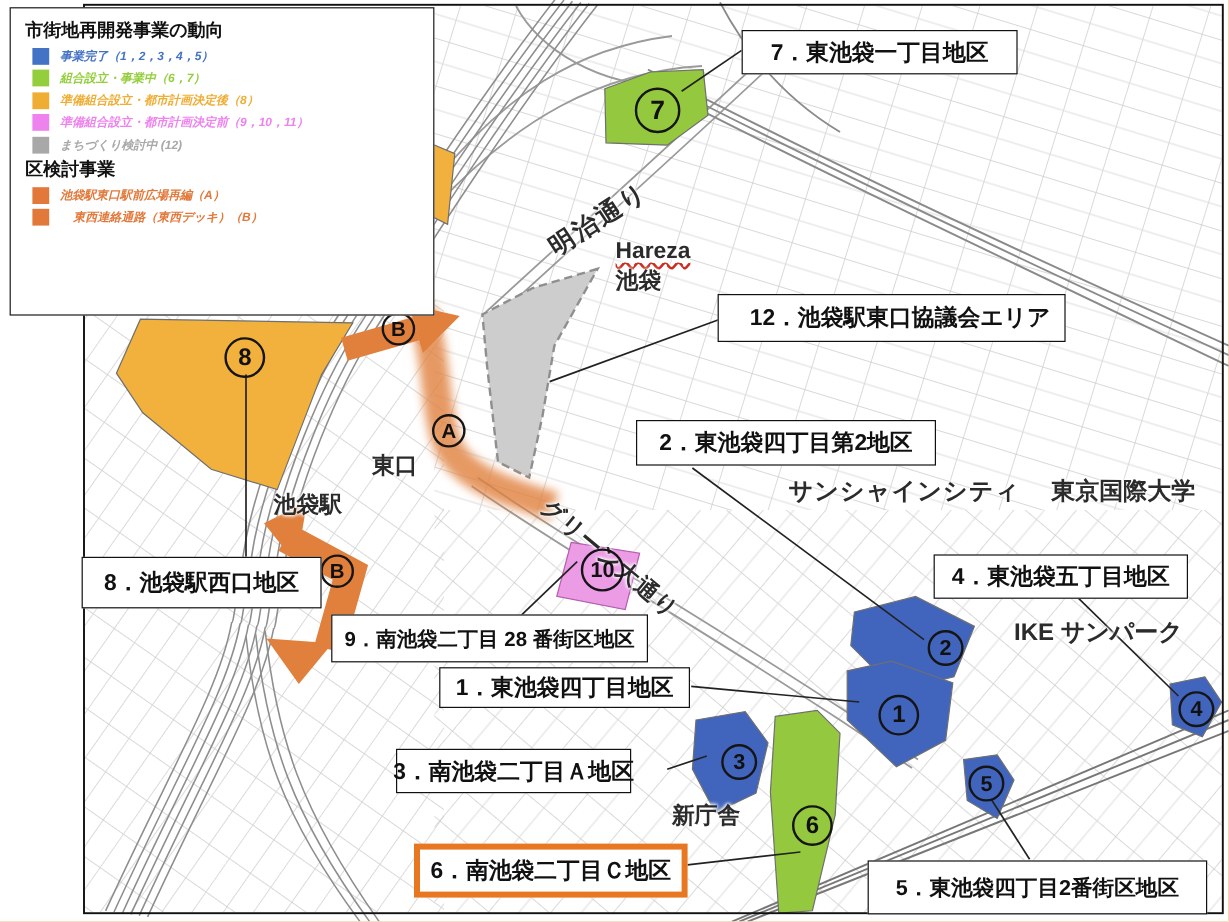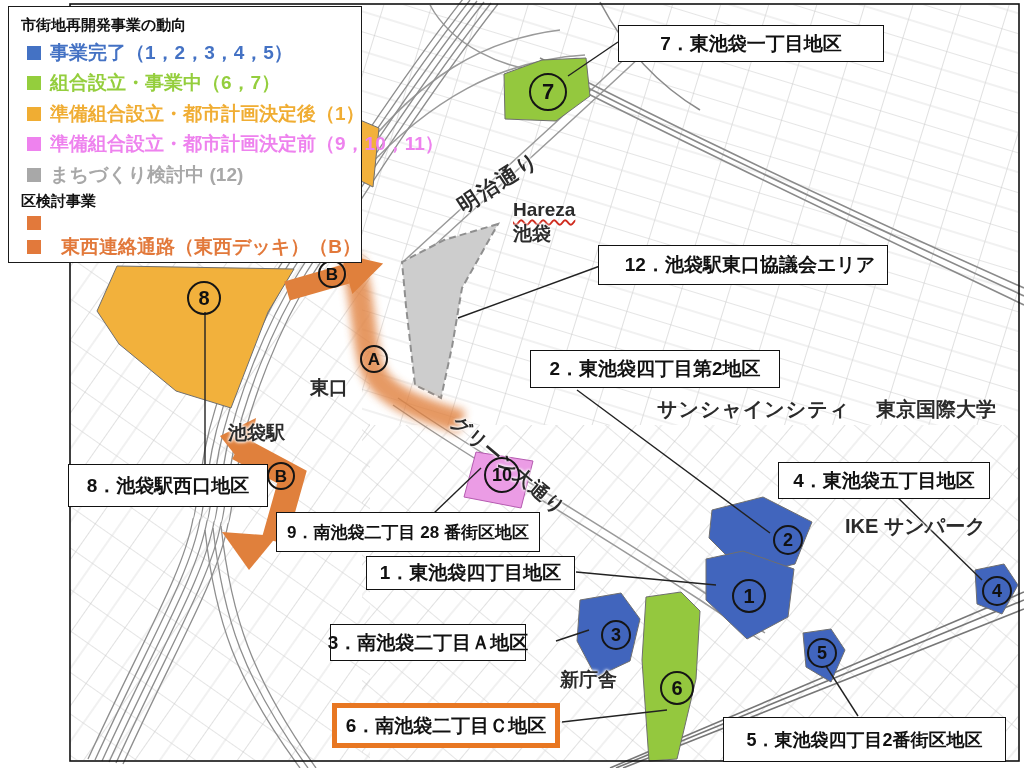--- a/index.html
+++ b/index.html
@@ -6,26 +6,26 @@
   .stage{position:relative;width:1024px;height:768px;background:#f97316;
          font-family:"Liberation Sans","DejaVu Sans",sans-serif;overflow:hidden;}
   .map-svg{position:absolute;left:0;top:0;z-index:1;}
   
   .legend{position:absolute;left:8px;top:6px;width:354px;height:257px;background:#fff;
           border:1.5px solid #1a1a1a;box-sizing:border-box;z-index:6;
           padding:9px 12px 6px 12px;display:flex;flex-direction:column;gap:4.5px;}
   .legend-title{font-size:15px;font-weight:bold;color:#111;}
   .legend-row{display:flex;align-items:center;gap:9px;padding-left:6px;}
   .legend-swatch{width:14px;height:14px;flex:0 0 14px;}
-  .legend-label{font-size:19px;font-weight:bold;white-space:nowrap;}
+  .legend-label{font-size:10px;font-weight:bold;white-space:nowrap;font-style:italic;}
   
   .callout{position:absolute;background:#fff;border:1.7px solid #111;box-sizing:border-box;
            display:flex;align-items:center;justify-content:center;z-index:5;
            font-size:19px;font-weight:600;color:#111;white-space:nowrap;}
-  .callout.highlight{border:5px solid #e87722;}
+  .callout.highlight{border:5px solid #e87722;margin-left:13px;}
   
   .place{position:absolute;color:#2b2b2b;font-weight:600;white-space:nowrap;z-index:3;
          text-shadow:0 0 3px #fff,0 0 3px #fff,0 0 4px #fff;}
   .squiggle{text-decoration:underline wavy #cf2b1e 1.5px;text-underline-offset:3px;}
   
   .marker{position:absolute;border:2.5px solid #151515;border-radius:50%;box-sizing:border-box;
           display:flex;align-items:center;justify-content:center;font-weight:bold;color:#111;
           z-index:4;background:transparent;line-height:1;}
 </style>
 </head>
@@ -146,56 +146,57 @@
     <div class="legend-row">
       <span class="legend-swatch" style="background-color: rgb(68, 114, 196);"></span>
       <span class="legend-label" style="color: rgb(68, 114, 196);">事業完了（1，2，3，4，5）</span>
     </div>
     <div class="legend-row">
       <span class="legend-swatch" style="background-color: rgb(148, 206, 61);"></span>
       <span class="legend-label" style="color: rgb(148, 206, 61);">組合設立・事業中（6，7）</span>
     </div>
     <div class="legend-row">
       <span class="legend-swatch" style="background-color: rgb(240, 173, 51);"></span>
-      <span class="legend-label" style="color: rgb(240, 173, 51);">準備組合設立・都市計画決定後（1）</span>
+      <span class="legend-label" style="color: rgb(240, 173, 51);">準備組合設立・都市計画決定後（8）</span>
     </div>
     <div class="legend-row">
       <span class="legend-swatch" style="background-color: rgb(238, 130, 238);"></span>
       <span class="legend-label" style="color: rgb(238, 130, 238);">準備組合設立・都市計画決定前（9，10，11）</span>
     </div>
     <div class="legend-row">
       <span class="legend-swatch" style="background-color: rgb(168, 168, 168);"></span>
       <span class="legend-label" style="color: rgb(168, 168, 168);">まちづくり検討中 (12)</span>
     </div>
     <div class="legend-title">区検討事業</div>
     <div class="legend-row">
       <span class="legend-swatch" style="background-color: rgb(226, 121, 59);"></span>
+      <span class="legend-label" style="color: rgb(226, 121, 59);">池袋駅東口駅前広場再編（A）</span>
     </div>
     <div class="legend-row">
       <span class="legend-swatch" style="background-color: rgb(226, 121, 59);"></span>
       <span class="legend-label" style="color: rgb(226, 121, 59); margin-left: 11px;">東西連絡通路（東西デッキ）（B）</span>
     </div>
   </div>
 
-  <div class="callout" style="left:618px;top:25px;width:266px;height:37px;">7．東池袋一丁目地区</div>
+  <div class="callout" style="left:618px;top:25px;width:230px;height:37px;">7．東池袋一丁目地区</div>
   <div class="callout" style="left:598px;top:245px;width:290px;height:40px;padding-left:14px;">12．池袋駅東口協議会エリア</div>
   <div class="callout" style="left:530px;top:350px;width:250px;height:38px;">2．東池袋四丁目第2地区</div>
   <div class="callout" style="left:778px;top:462px;width:212px;height:37px;">4．東池袋五丁目地区</div>
   <div class="callout" style="left:68px;top:464px;width:200px;height:43px;">8．池袋駅西口地区</div>
   <div class="callout" style="left:276px;top:512px;width:264px;height:40px;font-size:17px;">9．南池袋二丁目 28 番街区地区</div>
   <div class="callout" style="left:366px;top:556px;width:209px;height:34px;">1．東池袋四丁目地区</div>
   <div class="callout" style="left:330px;top:624px;width:196px;height:37px;">3．南池袋二丁目Ａ地区</div>
   <div class="callout highlight" style="left:332px;top:703px;width:228px;height:45px;">6．南池袋二丁目Ｃ地区</div>
   <div class="callout" style="left:723px;top:717px;width:283px;height:45px;font-size:18px;">5．東池袋四丁目2番街区地区</div>
 
   <div class="place" style="left:452px;top:196px;font-size:21px;letter-spacing:2px;transform:rotate(-33deg);transform-origin:left top;">明治通り</div>
   <div class="place squiggle" style="left:513px;top:199px;font-size:19px;">Hareza</div>
   <div class="place" style="left:513px;top:221px;font-size:19px;">池袋</div>
   <div class="place" style="left:310px;top:359px;font-size:19px;margin-top:16px;">東口</div>
-  <div class="place" style="left:228px;top:420px;font-size:19px;">池袋駅</div>
+  <div class="place" style="left:228px;top:408px;font-size:19px;">池袋駅</div>
   <div class="place" style="left:645px;top:396px;font-size:20px;letter-spacing:1px;margin-left:12px;">サンシャインシティ</div>
   <div class="place" style="left:876px;top:396px;font-size:20px;text-align:right;">東京国際大学</div>
   <div class="place" style="left:845px;top:513px;font-size:20px;">IKE サンパーク</div>
   <div class="place" style="left:462px;top:410px;font-size:19px;letter-spacing:1px;transform:rotate(40deg);transform-origin:left top;">グリーン大通り</div>
   <div class="place" style="left:560px;top:667px;font-size:19px;">新庁舎</div>
 
   <div class="marker" style="left:529px;top:73px;width:38px;height:38px;font-size:22px;">7</div>
   <div class="marker" style="left:187px;top:281px;width:34px;height:34px;font-size:20px;">8</div>
   <div class="marker" style="left:318px;top:260px;width:28px;height:28px;font-size:17px;">B</div>
   <div class="marker" style="left:360px;top:345px;width:28px;height:28px;font-size:17px;">A</div>

